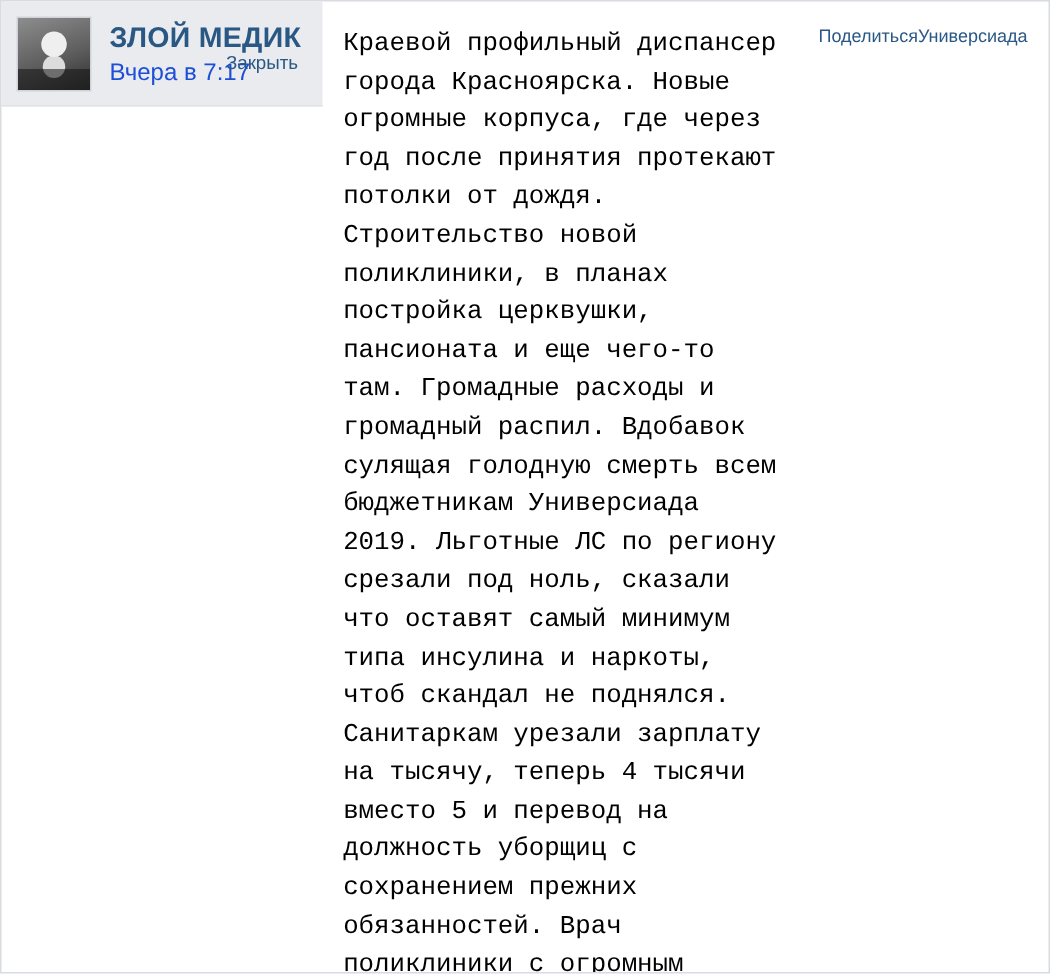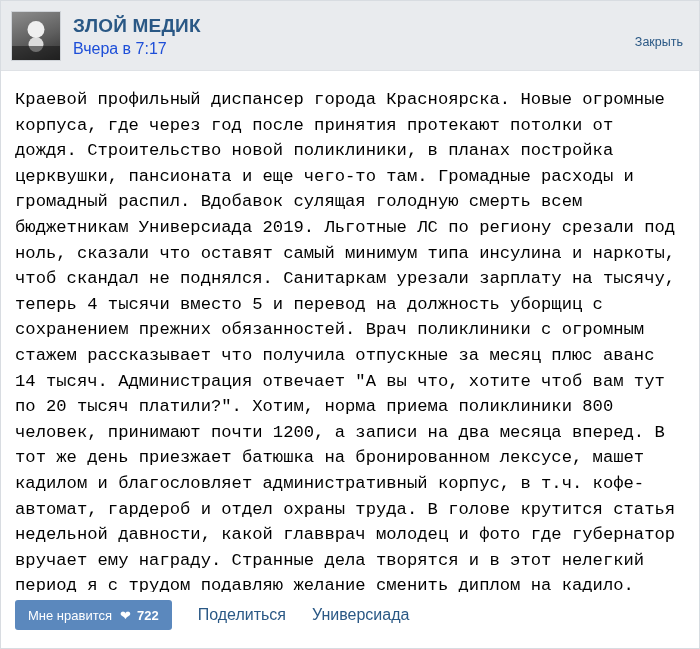--- a/index.html
+++ b/index.html
@@ -16,21 +16,20 @@
     color: #000000;
   }
 
   .post-card {
     width: 700px;
     height: 649px;
     background: #ffffff;
     border: 1px solid #d8dce1;
     position: relative;
     display: flex;
-    flex-direction: column;
   }
 
   
   .post-header {
     height: 70px;
     background: #e9ebee;
     border-bottom: 1px solid #dfe2e6;
     display: flex;
     align-items: center;
     padding: 0 14px 0 10px;
@@ -138,23 +137,22 @@
   .like-button .heart {
     margin: 0 6px 0 8px;
     font-size: 13px;
     line-height: 1;
     color: #ffffff;
   }
   .like-count { font-weight: bold; }
 
   .footer-link {
     font-family: "Liberation Sans", sans-serif;
-    font-size: 16px;
+    font-size: 12px;
     color: #2a5885;
-    margin-left: 26px;
     cursor: pointer;
     text-decoration: none;
   }
 </style>
 </head>
 <body>
 
 <div class="post-card">
 
   <div class="post-header">
@@ -167,22 +165,17 @@
       <div class="post-time">Вчера в 7:17</div>
     </div>
     <a class="close-link">Закрыть</a>
   </div>
 
   <div class="post-body">
     <p>Краевой профильный диспансер города Красноярска. Новые огромные корпуса, где через год после принятия протекают потолки от дождя. Строительство новой поликлиники, в планах постройка церквушки, пансионата и еще чего-то там. Громадные расходы и громадный распил. Вдобавок сулящая голодную смерть всем бюджетникам Универсиада 2019. Льготные ЛС по региону срезали под ноль, сказали что оставят самый минимум типа инсулина и наркоты, чтоб скандал не поднялся. Санитаркам урезали зарплату на тысячу, теперь 4 тысячи вместо 5 и перевод на должность уборщиц с сохранением прежних обязанностей. Врач поликлиники с огромным стажем рассказывает что получила отпускные за месяц плюс аванс 14 тысяч. Администрация отвечает "А вы что, хотите чтоб вам тут по 20 тысяч платили?". Хотим, норма приема поликлиники 800 человек, принимают почти 1200, а записи на два месяца вперед. В тот же день приезжает батюшка на бронированном лексусе, машет кадилом и благословляет административный корпус, в т.ч. кофе-автомат, гардероб и отдел охраны труда. В голове крутится статья недельной давности, какой главврач молодец и фото где губернатор вручает ему награду. Странные дела творятся и в этот нелегкий период я с трудом подавляю желание сменить диплом на кадило.</p>
   </div>
 
   <div class="post-footer">
-    <div class="like-button">
-      <span>Мне нравится</span>
-      <span class="heart">❤</span>
-      <span class="like-count">722</span>
-    </div>
     <a class="footer-link">Поделиться</a>
     <a class="footer-link">Универсиада</a>
   </div>
 
 </div>
 
 </body></html>

